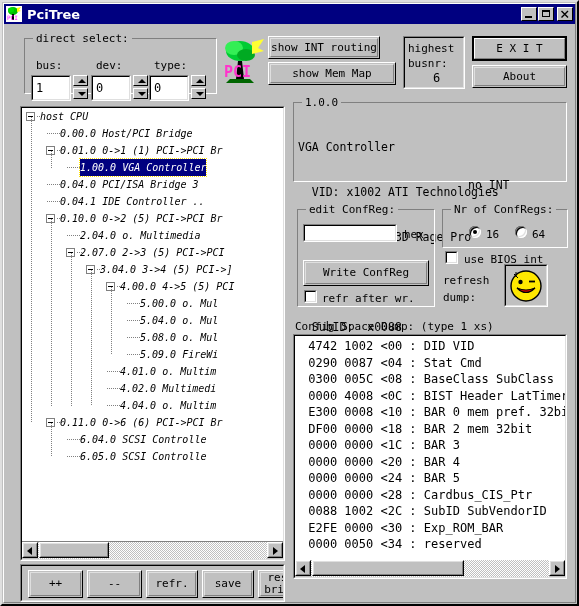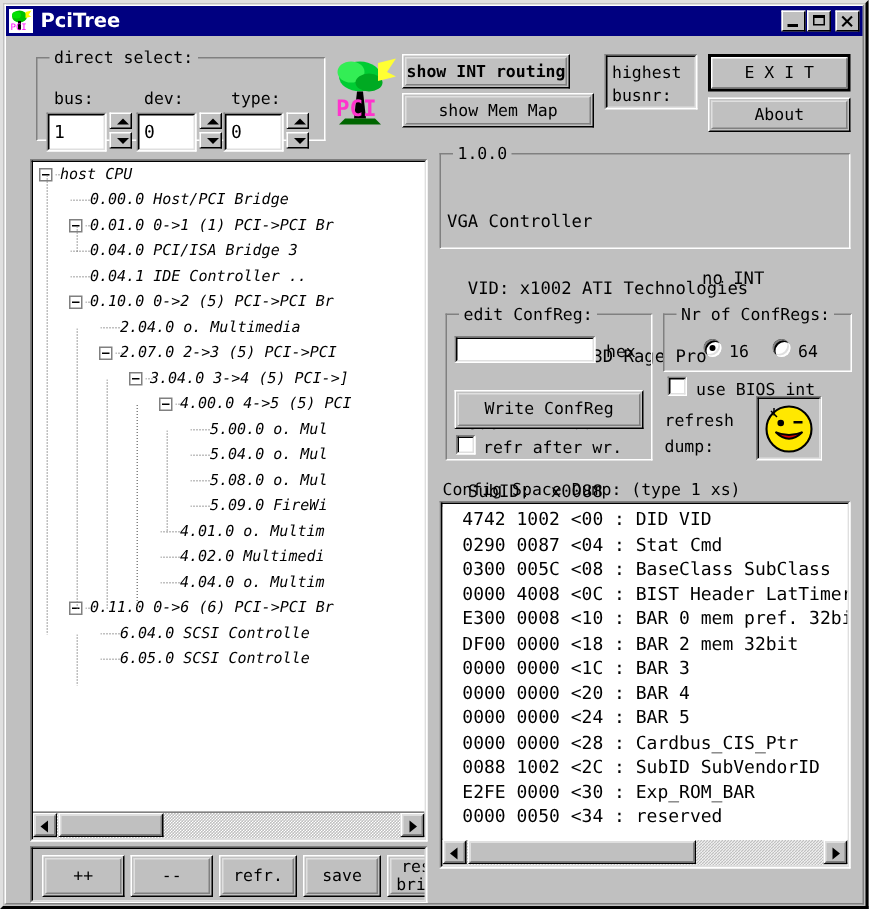--- a/index.html
+++ b/index.html
@@ -253,28 +253,28 @@
       <ellipse cx="20" cy="16" rx="14" ry="10" fill="#00cc33"></ellipse>
       <ellipse cx="14" cy="13" rx="9" ry="7" fill="#33ee55"></ellipse>
       <ellipse cx="26" cy="20" rx="9" ry="6" fill="#00aa22"></ellipse>
       <path d="M32 7 L44 4 L38 13 L44 16 L32 19 Z" fill="#ffff33"></path>
       <path d="M18 26 L22 26 L24 44 L16 44 Z" fill="#000000"></path>
       <path d="M10 44 L30 44 L34 48 L6 48 Z" fill="#006600"></path>
       <text x="4" y="42" font-size="15" font-weight="bold" font-family="monospace" fill="#ff33cc">PCI</text>
     </svg>
   </div>
 
-  <div class="btn" style="left:266px;top:34px;width:112px;height:23px;font-weight:bold;">
+  <div class="btn" style="left:266px;top:34px;width:112px;height:23px;">
     <div class="in">show INT routing</div>
   </div>
   <div class="btn" style="left:266px;top:60px;width:128px;height:23px;">
     <div class="in">show Mem Map</div>
   </div>
 
-  <div class="sunken" style="left:401px;top:34px;width:62px;height:37px;background:#c0c0c0;">
+  <div class="sunken" style="left:401px;top:34px;width:62px;height:53px;background:#c0c0c0;">
     <div class="in2" style="background:#c0c0c0;">
       <div class="lbl" style="left:3px;top:3px;white-space:pre-line;line-height:15px;">highest
 busnr:</div>
       <div class="lbl" style="left:28px;top:33px;font-size:12px;">6</div>
     </div>
   </div>
 
   <div class="btn default" style="left:470px;top:34px;width:95px;height:25px;">
     <div class="in">E X I T</div>
   </div>
@@ -291,20 +291,24 @@
             <span class="txt" style="left: 18px;"><span>host CPU</span></span>
           </div>
           <div class="trow">
             <div class="dotted-h" style="left: 25px; width: 13px;"></div>
             <span class="txt" style="left: 38px;"><span>0.00.0</span><span>                </span><span>Host/PCI Bridge</span></span>
           </div>
           <div class="trow">
             <div class="tbox" style="left: 24px;"></div>
             <div class="dotted-h" style="left: 35px; width: 5px;"></div>
             <span class="txt" style="left: 38px;"><span>0.01.0</span><span>                </span><span>0-&gt;1 (1)   PCI-&gt;PCI Br</span></span>
+          </div>
+          <div class="trow sel">
+            <div class="dotted-h" style="left: 45px; width: 13px;"></div>
+            <span class="txt" style="left: 58px;"><span>1.00.0</span><span>                </span><span>VGA Controller</span></span>
           </div>
           <div class="trow">
             <div class="dotted-h" style="left: 25px; width: 13px;"></div>
             <span class="txt" style="left: 38px;"><span>0.04.0</span><span>                </span><span>PCI/ISA Bridge  3</span></span>
           </div>
           <div class="trow">
             <div class="dotted-h" style="left: 25px; width: 13px;"></div>
             <span class="txt" style="left: 38px;"><span>0.04.1</span><span>                </span><span>IDE Controller ..</span></span>
           </div>
           <div class="trow">
@@ -391,21 +395,21 @@
             <div class="i"></div>
             <div class="g"></div>
           </div>
         <div class="sb-thumb" style="left:17px;width:70px;">
             <div class="i"></div>
           </div>
       </div>
     </div>
   </div>
 
-  <div class="group" style="left:291px;top:100px;width:274px;height:64px;">
+  <div class="group" style="left:291px;top:100px;width:274px;height:80px;">
     <div class="glabel">1.0.0</div>
   </div>
   <div class="inf" style="left:296px;top:108px;line-height:15px;">
     <div>VGA Controller</div>
     <div>  VID: x1002 ATI Technologies</div>
     <div>  DID: x4742  3D Rage Pro</div>
     <div>  SubVID: x1002 ATI</div>
     <div>  SubID:  x0088</div>
     <div>    rev.: x5C</div>
   </div>

